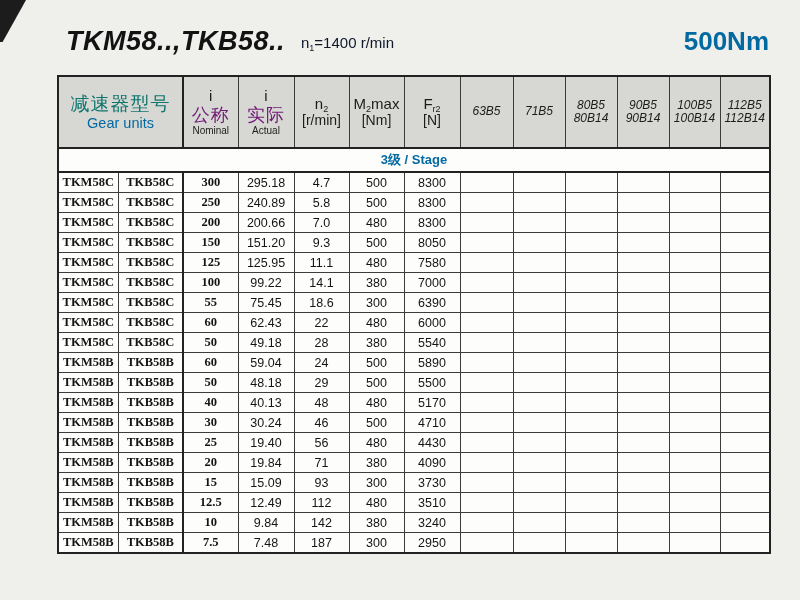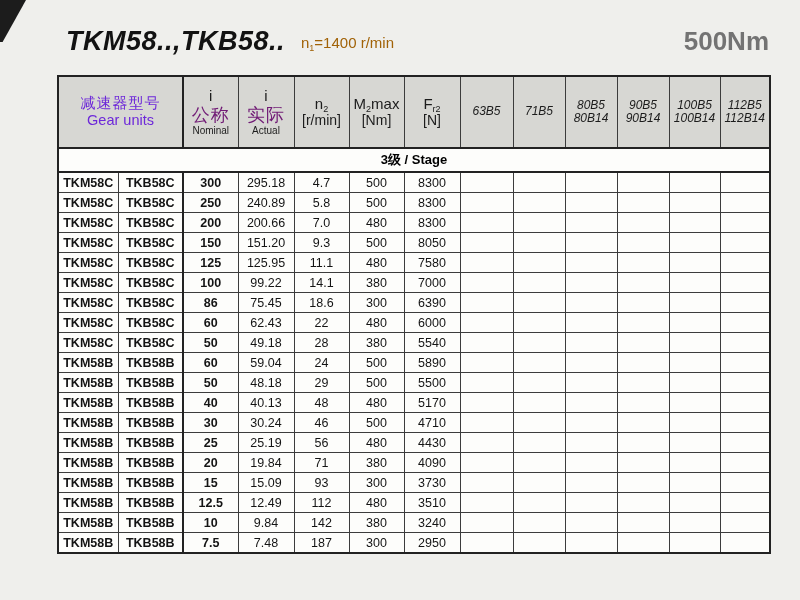--- a/index.html
+++ b/index.html
@@ -30,28 +30,28 @@
     font-size: 27px;
     font-weight: bold;
     font-style: italic;
     letter-spacing: 0.5px;
     color: #121212;
   }
   .speed-label {
     position: absolute;
     left: 301px; top: 34px;
     font-size: 15px;
-    color: #a16207;
+    color: #0f172a;
   }
   .torque-label {
     position: absolute;
     right: 31px; top: 26px;
     font-size: 26px;
     font-weight: bold;
-    color: #737373;
+    color: #0369a1;
   }
   sub {
     font-size: 0.6em;
     vertical-align: -0.3em;
     line-height: 0;
   }
   table.spec {
     position: absolute;
     left: 57px; top: 75px;
     width: 712px;
@@ -73,41 +73,41 @@
     font-weight: normal;
     height: 70px;
     font-size: 14px;
     line-height: 1.12;
     color: #1c1c1c;
   }
   .spec thead th.bold-right,
   .spec td.bold-right {
     border-right: 2px solid #222222;
   }
-  .hdr-zh { font-size: 15px; letter-spacing: 1px; color: #6d28d9; }
-  .hdr-en { font-size: 14.5px; color: #6d28d9; }
+  .hdr-zh { font-size: 19px; letter-spacing: 1px; color: #0f766e; }
+  .hdr-en { font-size: 14.5px; color: #0369a1; }
   .hdr-zh-light { color: #701a75; font-size: 18px; letter-spacing: 1px; }
   .hdr-small { font-size: 10px; }
   .hdr-sym { font-size: 15px; }
   .hdr-unit { font-size: 14px; }
   .hdr-motor { font-size: 12px; font-style: italic; }
   .spec td {
     height: 19px;
     font-size: 12.5px;
     color: #141414;
   }
-  .spec td.b { font-weight: bold; }
+  .spec td.b { font-weight: bold; font-family: Liberation Serif, serif; }
   .spec tr.band-row td {
     height: 22px;
     font-weight: bold;
     font-size: 13px;
     background: #fdfdfb;
     border-top: 2px solid #222222;
     border-bottom: 2px solid #222222;
-    color: #000000;
+    color: #0369a1;
   }
 </style>
 </head>
 <body>
 
 <div class="page">
 
   <div class="corner-artifact"></div>
 
   <div class="model-title">TKM58..,TKB58..</div>
@@ -274,21 +274,21 @@
           <td></td>
           <td></td>
           <td></td>
           <td></td>
           <td></td>
           <td></td>
         </tr>
         <tr>
           <td class="b">TKM58C</td>
           <td class="b bold-right">TKB58C</td>
-          <td class="b">86</td>
+          <td class="b">55</td>
           <td>75.45</td>
           <td>18.6</td>
           <td>300</td>
           <td>6390</td>
           <td></td>
           <td></td>
           <td></td>
           <td></td>
           <td></td>
           <td></td>
@@ -380,21 +380,21 @@
           <td></td>
           <td></td>
           <td></td>
           <td></td>
           <td></td>
         </tr>
         <tr>
           <td class="b">TKM58B</td>
           <td class="b bold-right">TKB58B</td>
           <td class="b">25</td>
-          <td>25.19</td>
+          <td>19.40</td>
           <td>56</td>
           <td>480</td>
           <td>4430</td>
           <td></td>
           <td></td>
           <td></td>
           <td></td>
           <td></td>
           <td></td>
         </tr>

